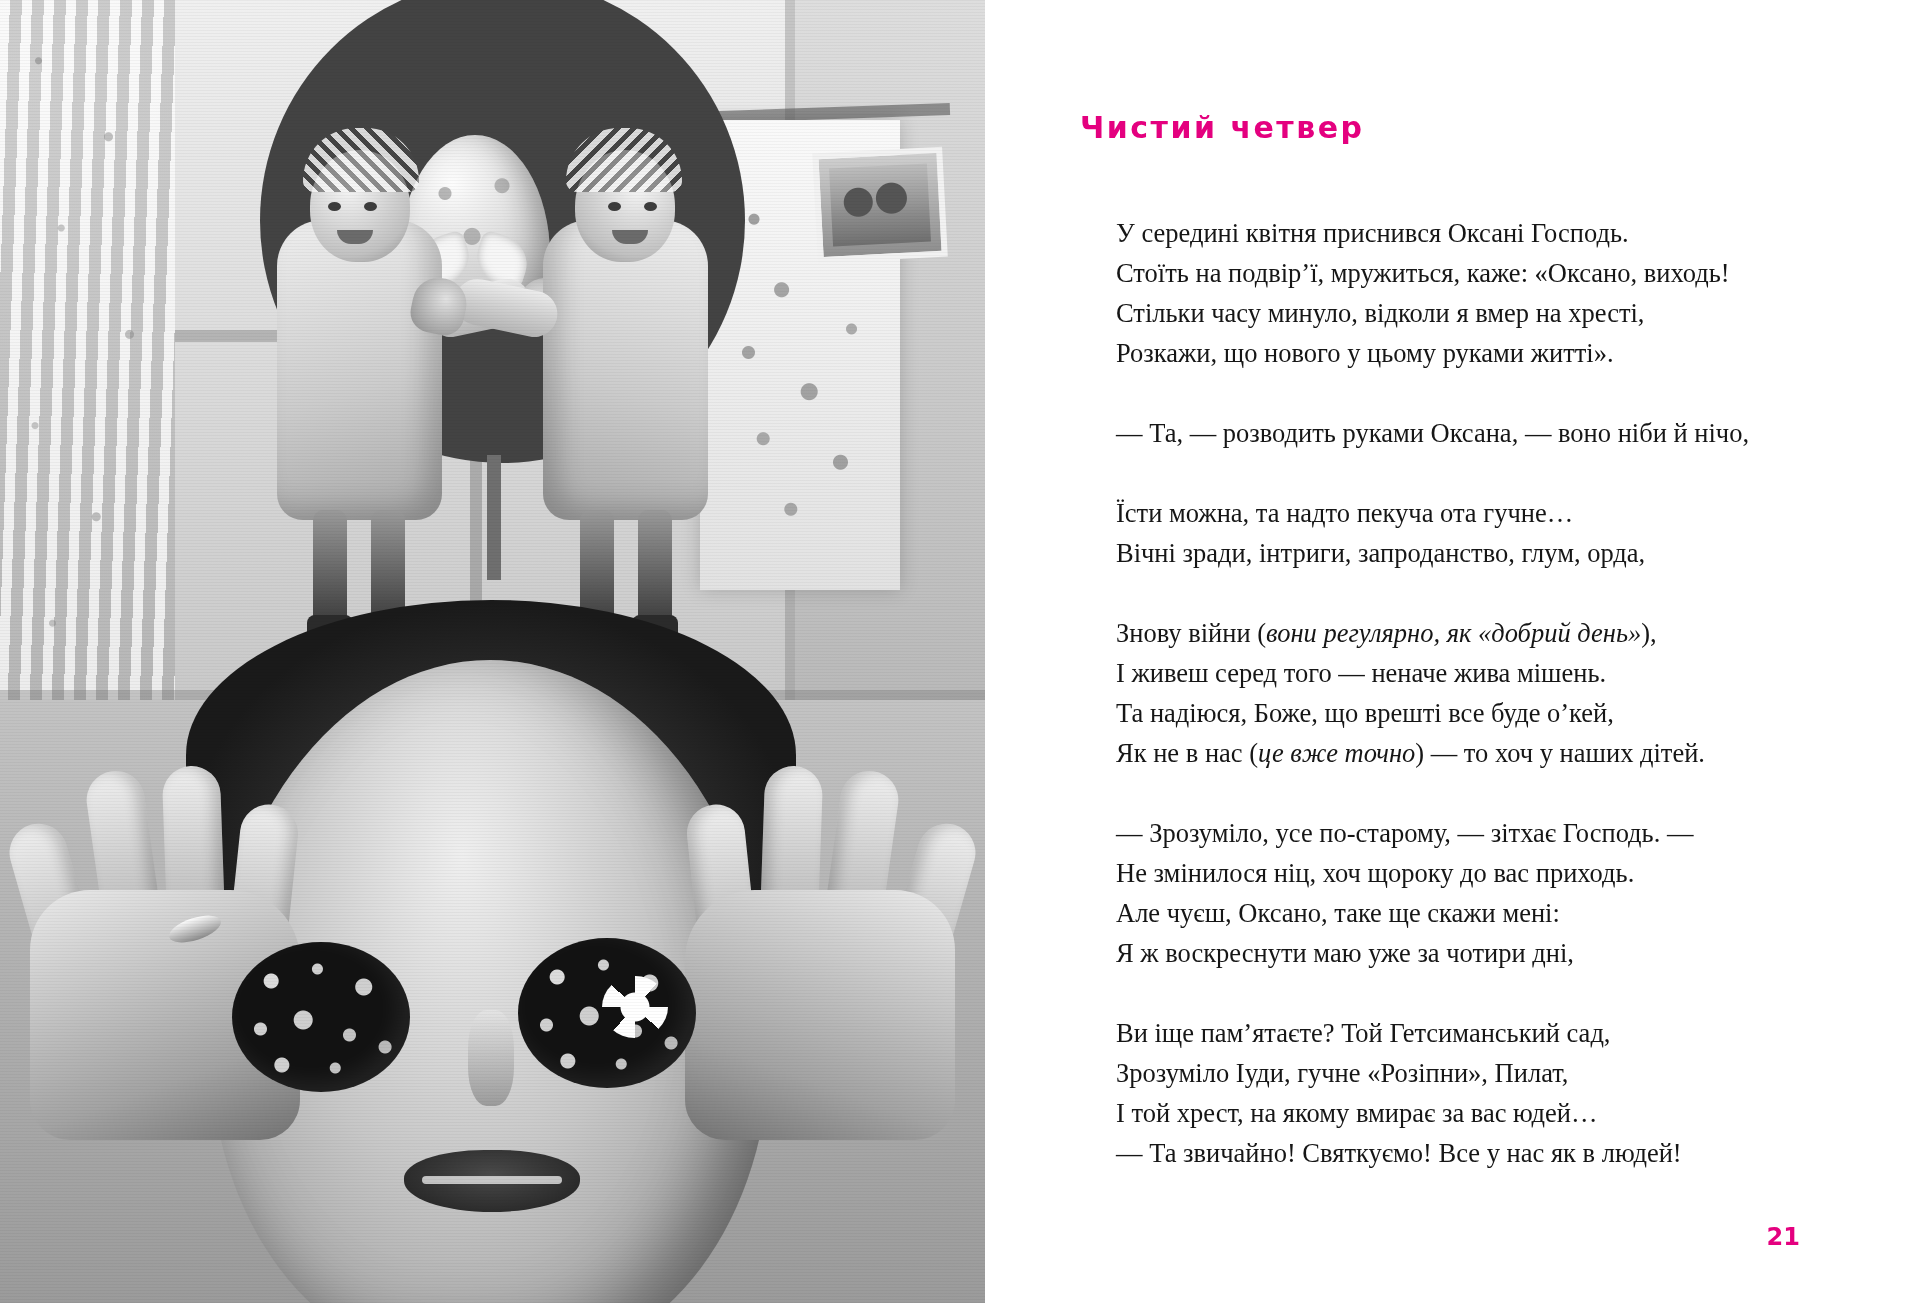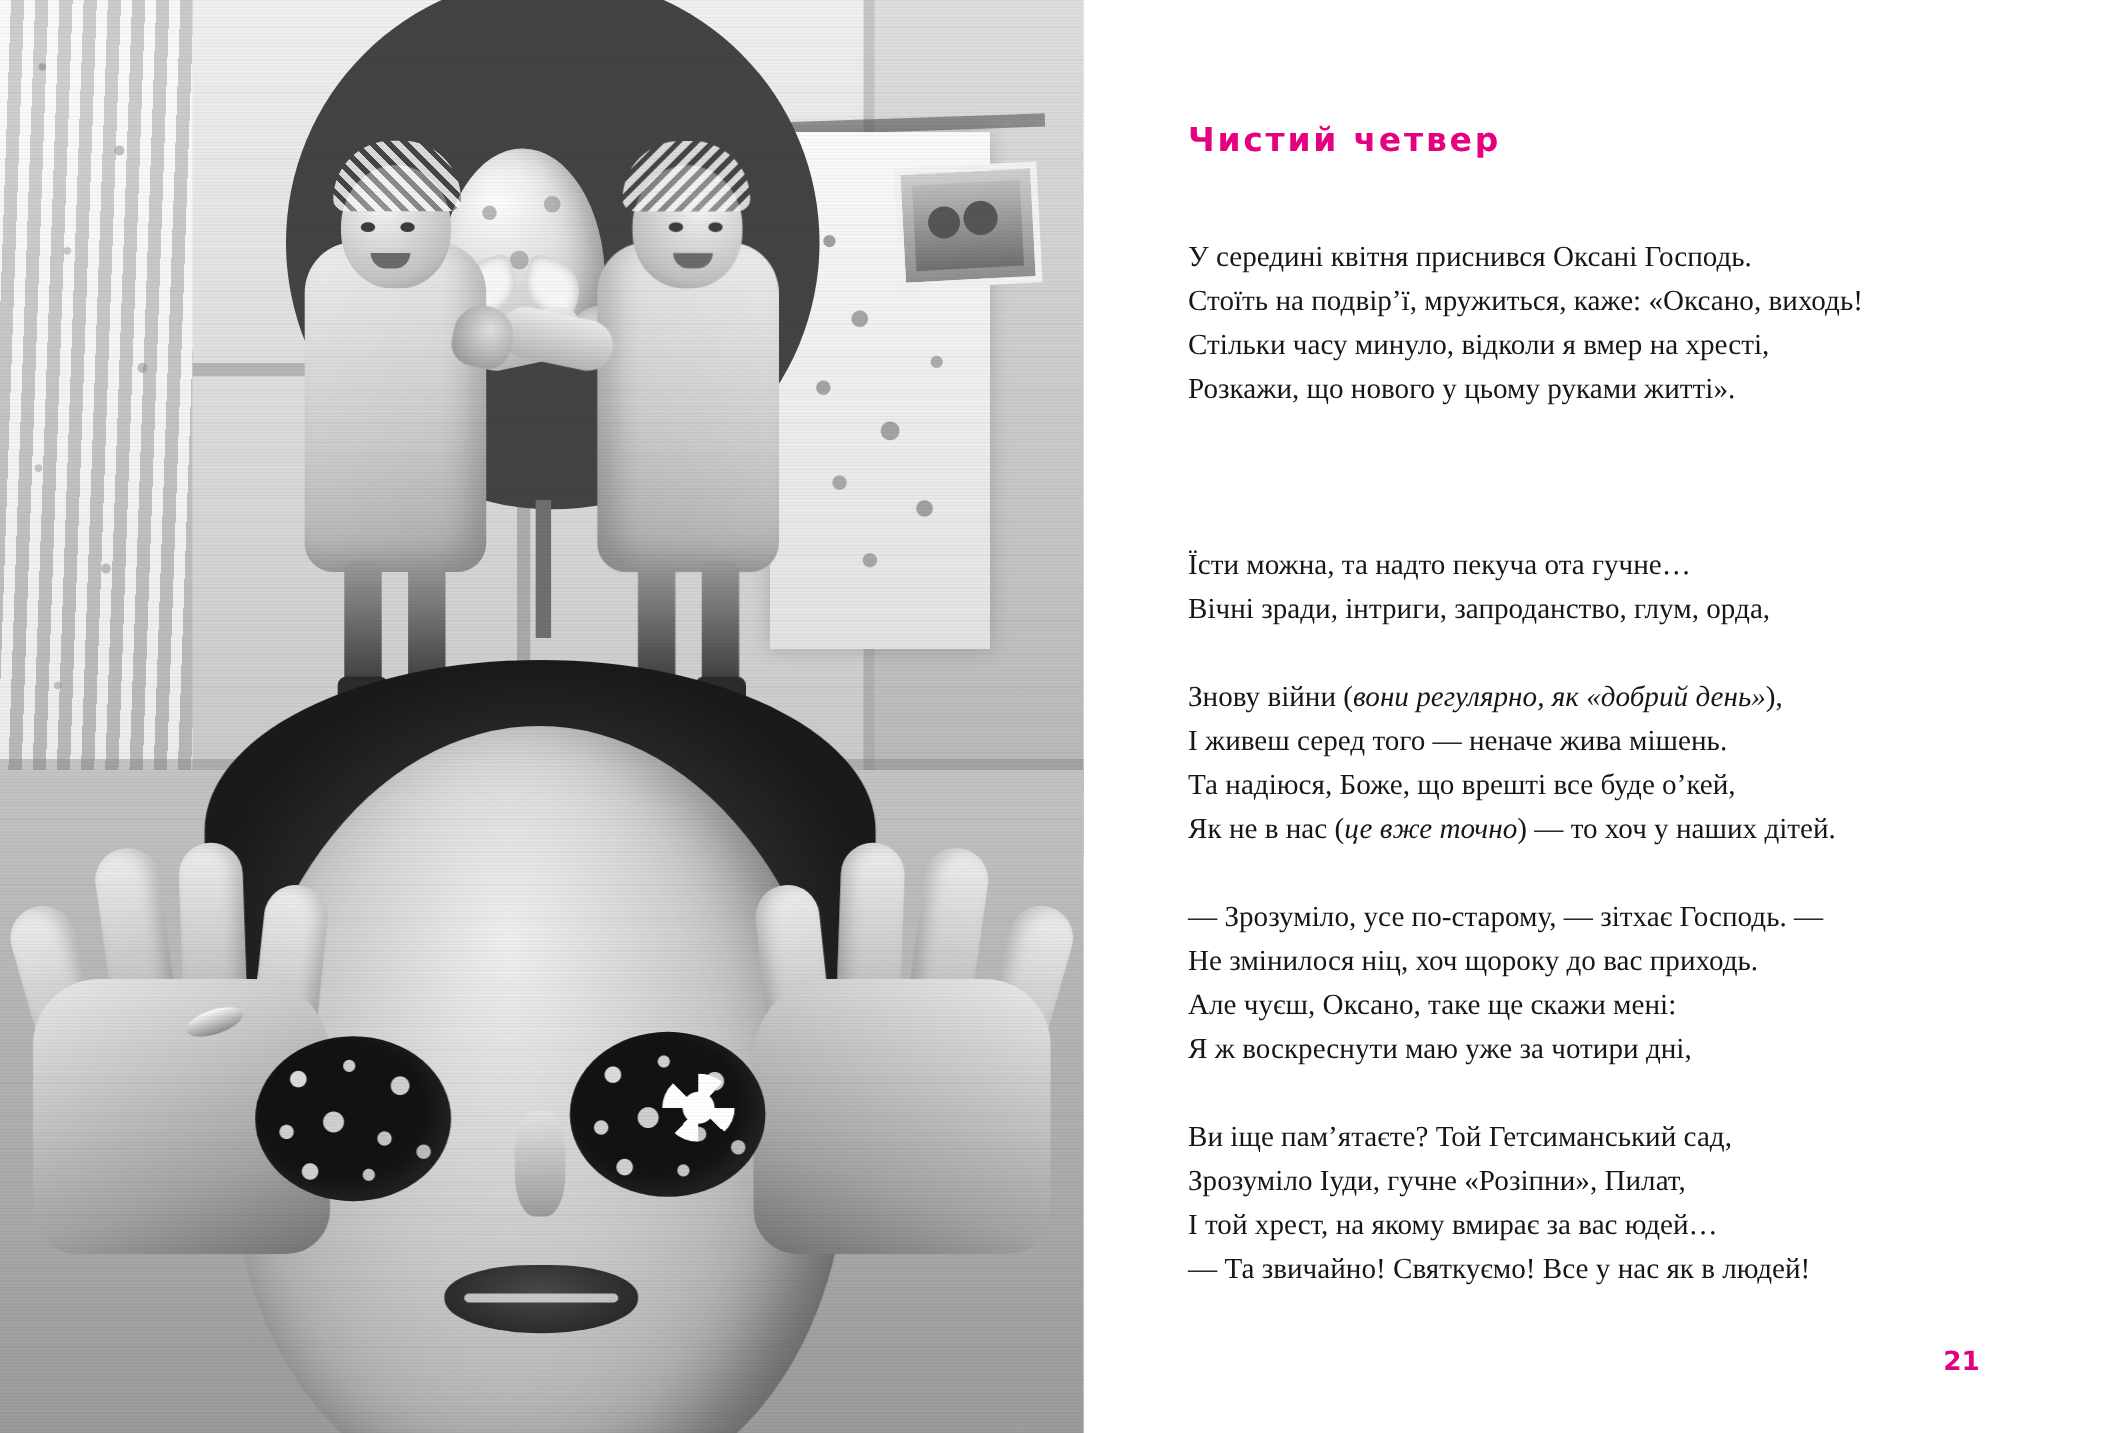--- a/index.html
+++ b/index.html
@@ -407,21 +407,21 @@
     letter-spacing: 2.5px;
     margin: 0 0 68px 0;
   }
   .stanza {
     font-family: "Liberation Serif", serif;
     font-size: 26.5px;
     line-height: 40px;
     color: #161616;
     margin: 0 0 40px 0;
   }
-  .stanza .line { white-space: pre-wrap; }
+  .stanza .line { white-space: pre-wrap; margin-left: 36px; }
   .stanza .line em { font-style: italic; }
   .page-number {
     position: absolute;
     right: 120px;
     bottom: 52px;
     color: #e4007f;
     font-family: "DejaVu Sans", sans-serif;
     font-size: 24px;
     font-weight: 600;
   }
@@ -517,21 +517,21 @@
     <h1 class="poem-title" style="color: rgb(228, 0, 127);">Чистий четвер</h1>
 
     <p class="stanza">
       <span class="line">У середині квітня приснився Оксані Господь.</span><br>
       <span class="line">Стоїть на подвір’ї, мружиться, каже: «Оксано, виходь!</span><br>
       <span class="line">Стільки часу минуло, відколи я вмер на хресті,</span><br>
       <span class="line">Розкажи, що нового у цьому руками житті».</span>
     </p>
 
     <p class="stanza">
-      <br>
+      <span class="line">— Та, — розводить руками Оксана, — воно ніби й нічо,</span><br>
       <br>
       <span class="line">Їсти можна, та надто пекуча ота гучне…</span><br>
       <span class="line">Вічні зради, інтриги, запроданство, глум, орда,</span>
     </p>
 
     <p class="stanza">
       <span class="line">Знову війни (<em>вони регулярно, як «добрий день»</em>),</span><br>
       <span class="line">І живеш серед того — неначе жива мішень.</span><br>
       <span class="line">Та надіюся, Боже, що врешті все буде о’кей,</span><br>
       <span class="line">Як не в нас (<em>це вже точно</em>) — то хоч у наших дітей.</span>

